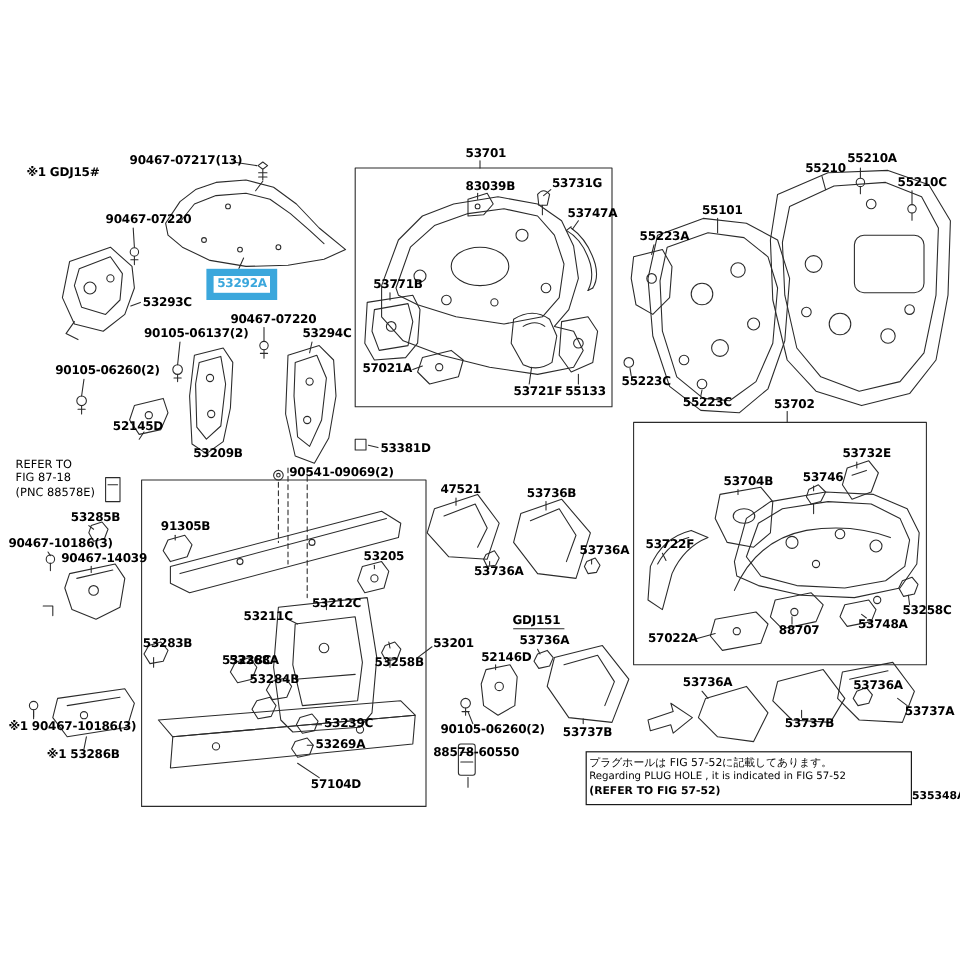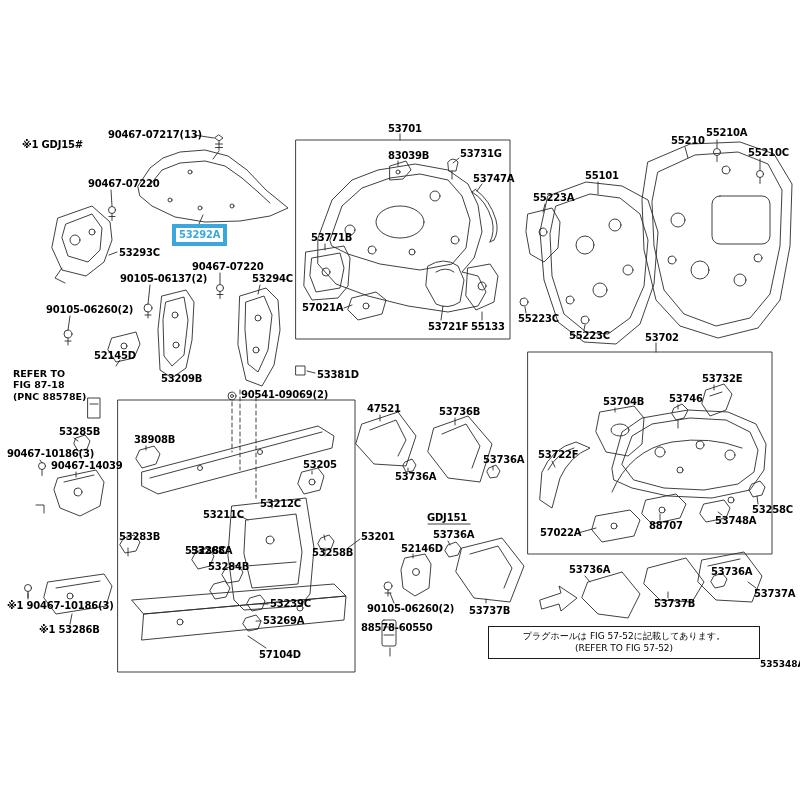--- a/index.html
+++ b/index.html
@@ -10,35 +10,35 @@
   }
   .stage{position:absolute;left:0;top:0;width:800px;height:800px;}
   svg.art{position:absolute;left:0;top:0;}
   .lbl{
     position:absolute;
     font-size:10px;font-weight:bold;color:#000;
     white-space:nowrap;line-height:1;letter-spacing:-0.2px;
     z-index:5;
   }
   .lbl.hl{
-    border:4px solid #a16207;
+    border:6px solid #a16207;
     padding:2px 3px;background:#fff;
   }
   .refer-note{
-    position:absolute;left:13px;top:368px;z-index:5;
-    font-size:9.5px;font-weight:bold;line-height:1.2;white-space:nowrap;
+    position:absolute;left:13px;top:382px;z-index:5;
+    font-size:9.5px;font-weight:normal;line-height:1.2;white-space:nowrap;
   }
   .plug-note{
     position:absolute;left:488px;top:626px;width:266px;z-index:5;
     border:1.5px solid #1a1a1a;background:#fff;
-    text-align:center;padding:3px 2px 4px 2px;line-height:1.35;
+    text-align:left;padding:3px 2px 4px 2px;line-height:1.35;
   }
   .plug-note .jp{font-size:9px;}
   .plug-note .en{font-size:8.5px;}
-  .plug-note .rf{font-size:9px;font-weight:normal;}
+  .plug-note .rf{font-size:9px;font-weight:bold;}
   .diag-id{
     position:absolute;left:760px;top:659px;z-index:5;
     font-size:9px;font-weight:bold;
   }
 </style>
 </head>
 <body>
 
 <div class="stage">
 
@@ -371,21 +371,21 @@
 <div class="lbl" style="left:428px;top:322px">53721F</div>
 <div class="lbl" style="left:471px;top:322px">55133</div>
 <div class="lbl" style="left:518px;top:314px">55223C</div>
 <div class="lbl" style="left:569px;top:331px">55223C</div>
 <div class="lbl" style="left:645px;top:333px">53702</div>
 <div class="lbl" style="left:94px;top:351px">52145D</div>
 <div class="lbl" style="left:161px;top:374px">53209B</div>
 <div class="lbl" style="left:317px;top:370px">53381D</div>
 <div class="lbl" style="left:241px;top:390px">90541-09069(2)</div>
 <div class="lbl" style="left:59px;top:427px">53285B</div>
-<div class="lbl" style="left:134px;top:435px">38908B</div>
+<div class="lbl" style="left:134px;top:435px">91305B</div>
 <div class="lbl" style="left:7px;top:449px">90467-10186(3)</div>
 <div class="lbl" style="left:51px;top:461px">90467-14039</div>
 <div class="lbl" style="left:303px;top:460px">53205</div>
 <div class="lbl" style="left:367px;top:404px">47521</div>
 <div class="lbl" style="left:439px;top:407px">53736B</div>
 <div class="lbl" style="left:395px;top:472px">53736A</div>
 <div class="lbl" style="left:483px;top:455px">53736A</div>
 <div class="lbl" style="left:603px;top:397px">53704B</div>
 <div class="lbl" style="left:669px;top:394px">53746</div>
 <div class="lbl" style="left:702px;top:374px">53732E</div>
@@ -419,18 +419,19 @@
 <div class="lbl" style="left:469px;top:606px">53737B</div>
 
 <div class="refer-note">
   <div>REFER TO</div>
   <div>FIG 87-18</div>
   <div>(PNC 88578E)</div>
 </div>
 
 <div class="plug-note">
   <div class="jp">プラグホールは FIG 57-52に記載してあります。</div>
+  <div class="en">Regarding  PLUG  HOLE , it is indicated in FIG 57-52</div>
   <div class="rf">(REFER TO FIG 57-52)</div>
 </div>
 
 <div class="diag-id">535348A</div>
 
 </div>
 
 </body></html>

